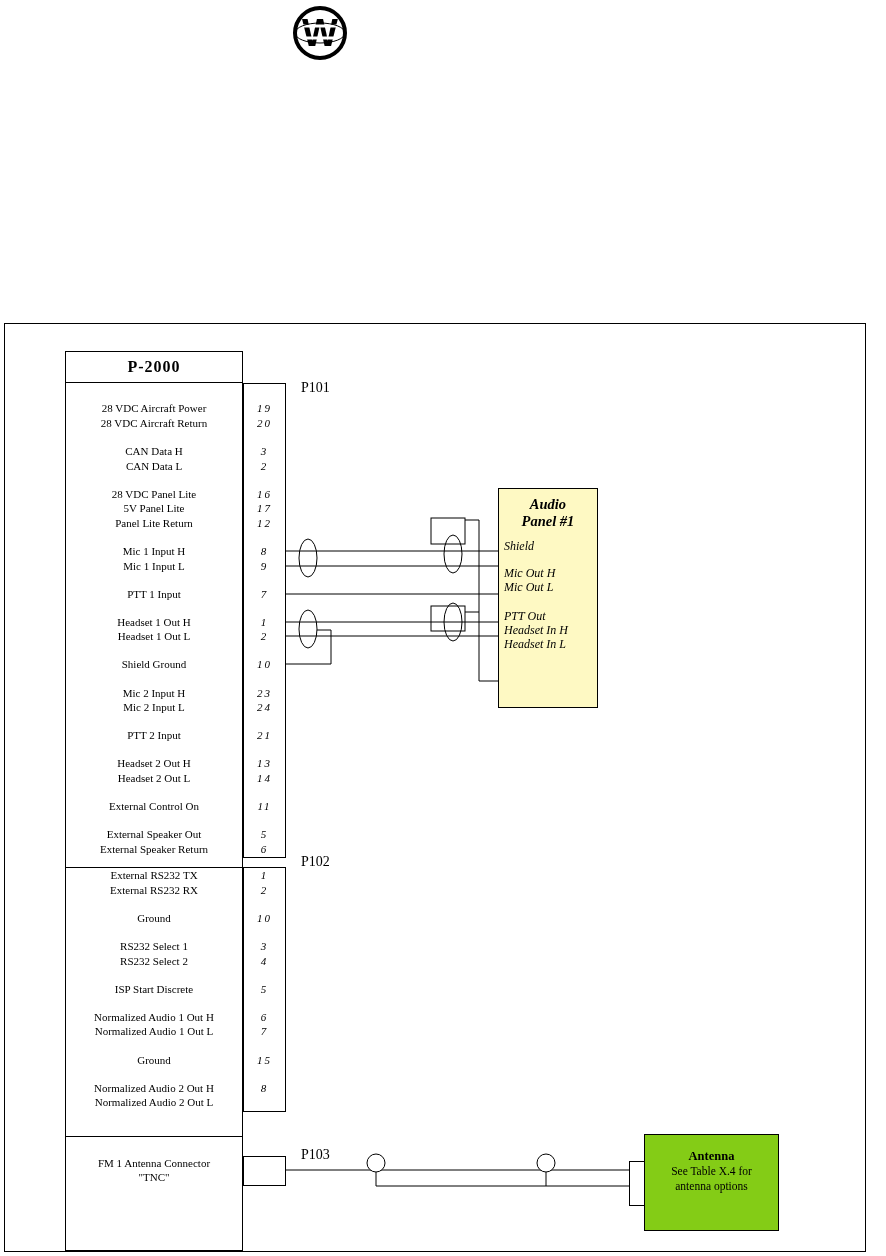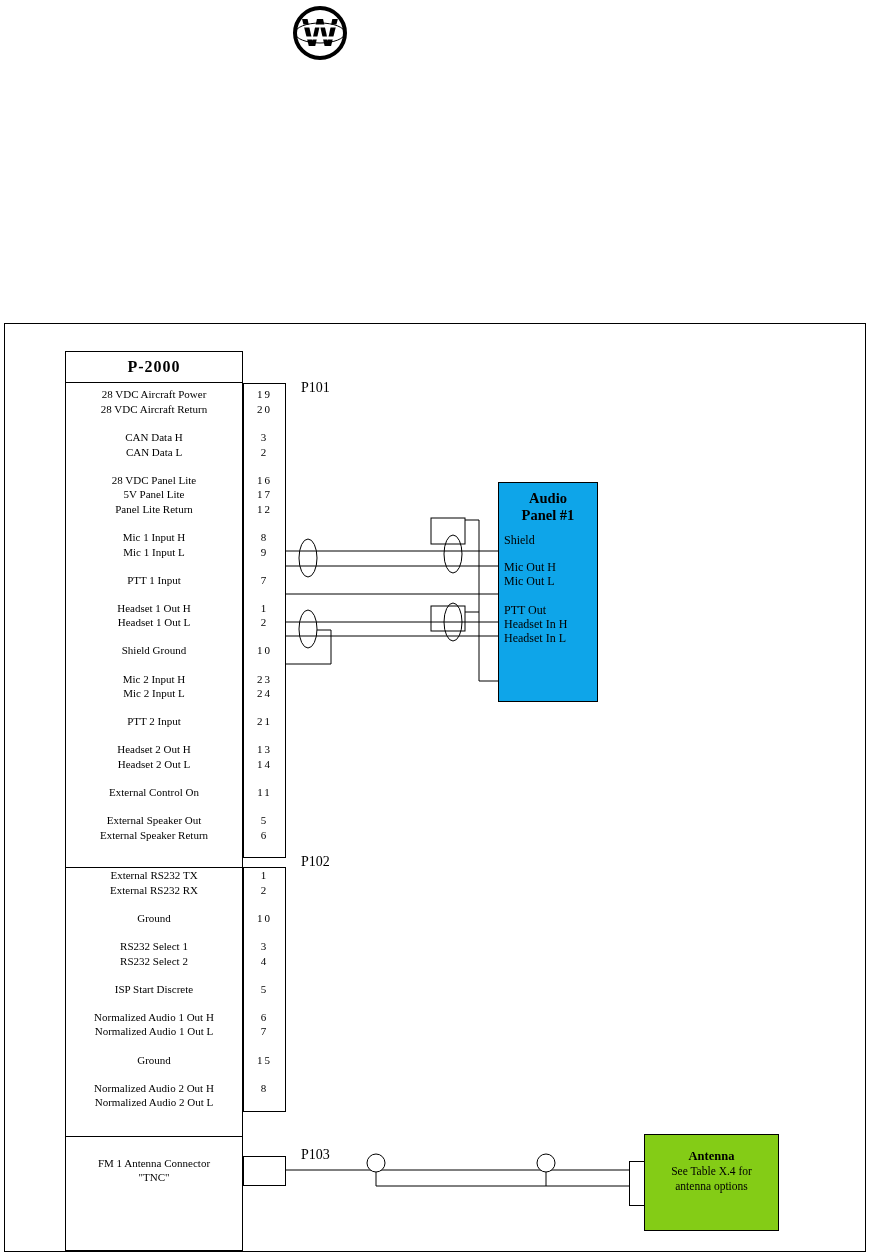--- a/index.html
+++ b/index.html
@@ -30,43 +30,43 @@
   .pinbox { position:absolute; border:1px solid #000; width:43px; left:238px; background:transparent; }
   #pinbox-101 { top:59px;  height:475px; }
   #pinbox-102 { top:543px; height:245px; }
   #pinbox-103 { top:832px; height:30px; background:#fff; }
   .hline { position:absolute; left:60px; width:178px; border-top:1px solid #000; }
   #sep-102 { top:543px; }
   #sep-103 { top:812px; }
 
   
   .rows { position:absolute; left:60px; width:221px; }
-  #rows-101 { top:45px;  padding-top:18px; }
+  #rows-101 { top:59px;  padding-top:18px; }
   #rows-102 { top:543px; padding-top:1px; }
   .pin-group + .pin-group { margin-top:13.5px; }
   .pin-row { display:flex; height:14.6px; align-items:center; font-size:11px; }
   .pin-row .sig { width:178px; text-align:center; }
-  .pin-row .pin { width:43px; text-align:center; letter-spacing:2px; }
+  .pin-row .pin { width:43px; text-align:center; letter-spacing:2px;font-style:italic; }
 
   
   .conn-label { position:absolute; left:296px; font-size:14px; }
   #label-101 { top:56px; }
   #label-102 { top:530px; }
   #label-103 { top:823px; }
 
   
   .fm-label { position:absolute; left:60px; top:832px; width:178px;
               text-align:center; font-size:11px; line-height:14px; }
 
   
   .wires { position:absolute; left:0; top:0; pointer-events:none; }
 
   
-  .audio-panel { position:absolute; left:493px; top:158px; width:100px; height:220px;
-                 border:1px solid #000; background:#0ea5e9; }
+  .audio-panel { position:absolute; left:493px; top:164px; width:100px; height:220px;
+                 border:1px solid #000; background:#fef9c3;font-style:italic; }
   .ap-title { text-align:center; padding-top:7px; font-weight:bold; font-size:14.5px; line-height:17px; }
   .ap-label { position:absolute; left:5px; font-size:12px; white-space:nowrap; }
 
   
   .antenna-box { position:absolute; left:639px; top:810px; width:135px; height:97px;
                  border:1px solid #000; background:#84cc16; text-align:center; padding-top:13px; }
   .ant-title { font-weight:bold; font-size:12.5px; line-height:16px; }
   .ant-line { font-size:11.5px; line-height:15px; }
   .antenna-tab { position:absolute; left:624px; top:837px; width:16px; height:45px;
                  border:1px solid #000; background:#fff; }

